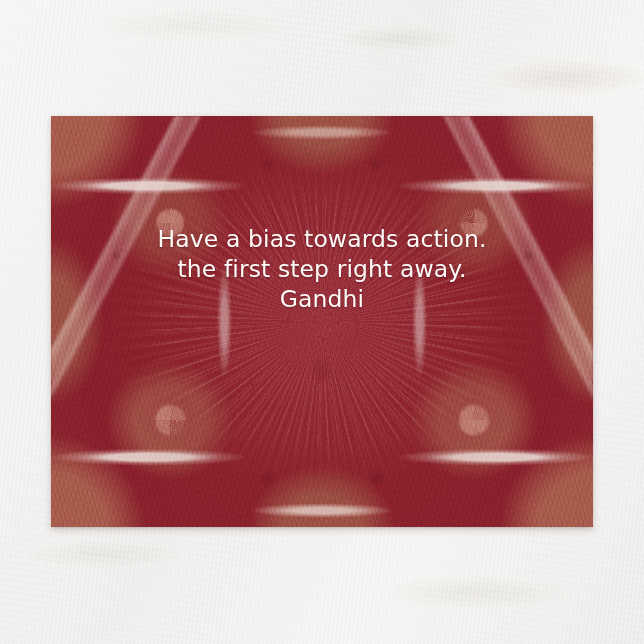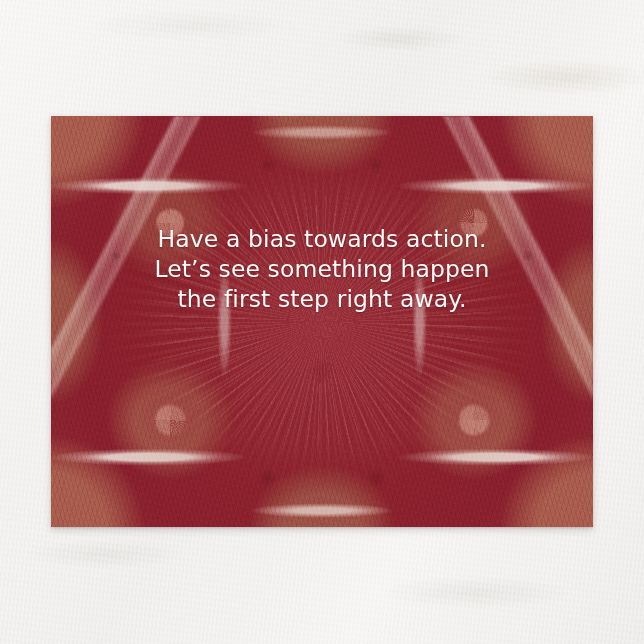--- a/index.html
+++ b/index.html
@@ -189,18 +189,18 @@
       <div class="layer rosettes"></div>
       <div class="layer veinsA"></div>
       <div class="layer veinsB"></div>
       <div class="layer mottle"></div>
       <div class="layer fibers"></div>
       <div class="layer vignette"></div>
     </div>
 
     <div class="quote">
       <span class="line">Have a bias towards action.</span>
-      <span class="line">Let’s see something happen</span>
       <span class="line">the first step right away.</span>
+      <span class="attrib">Gandhi</span>
     </div>
   </div>
 
 </div>
 
 </body></html>

